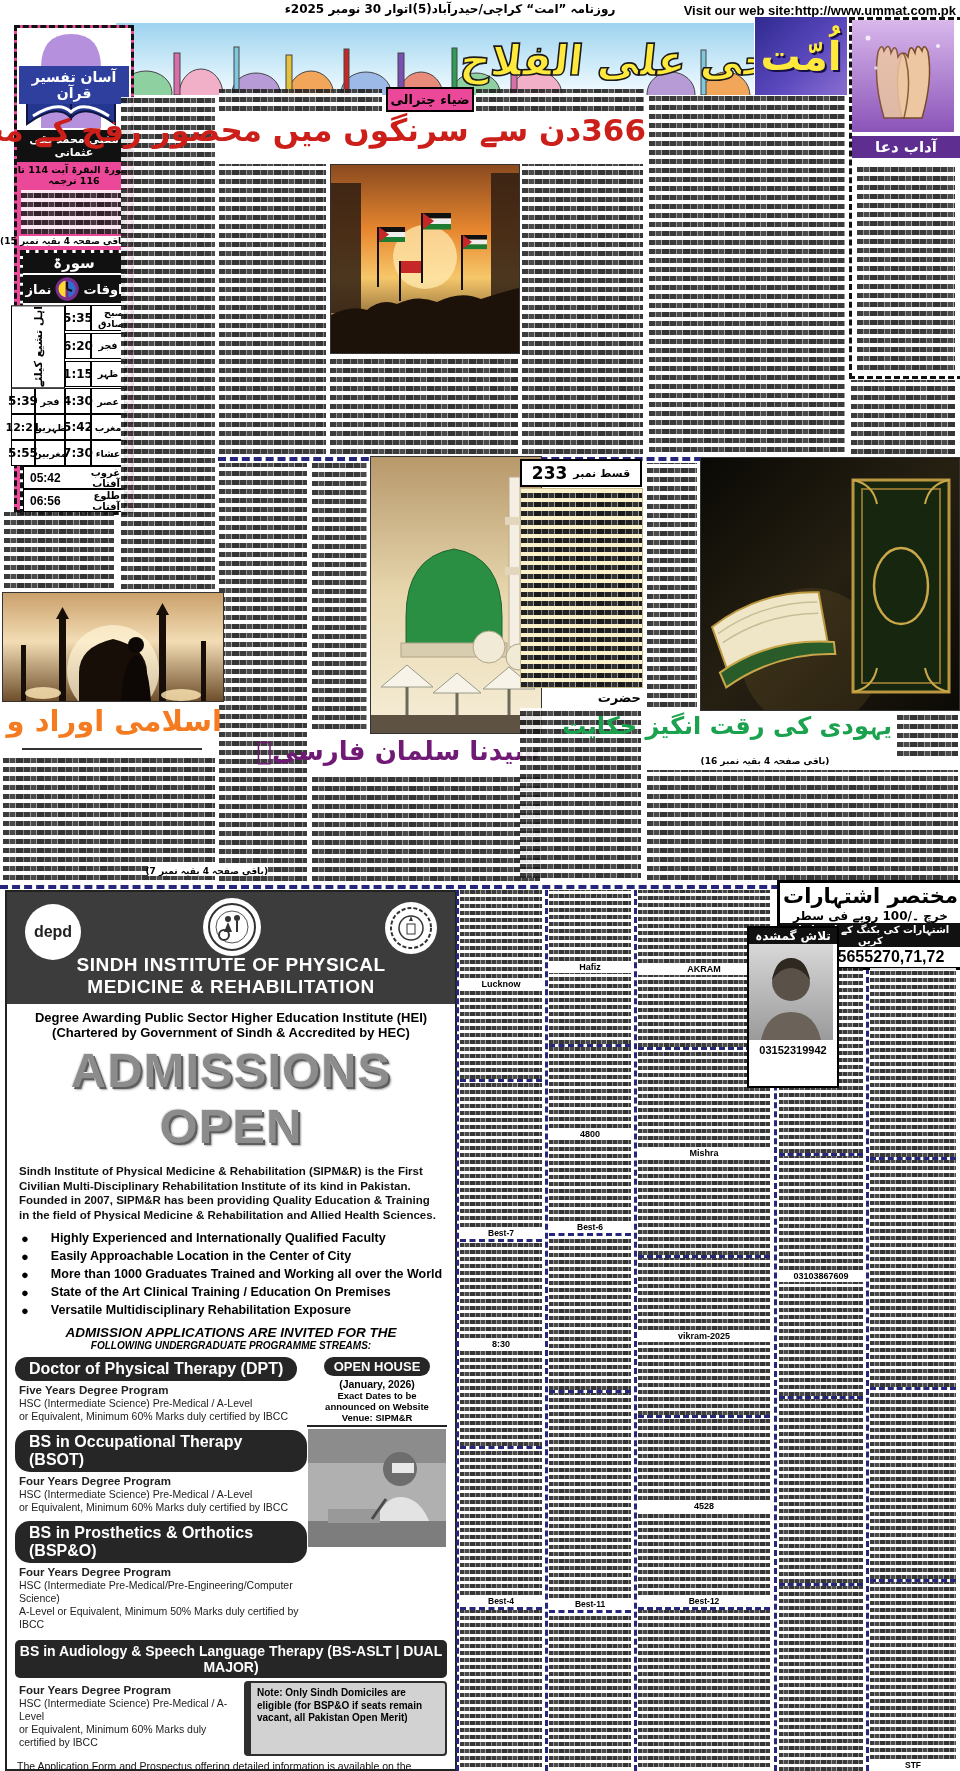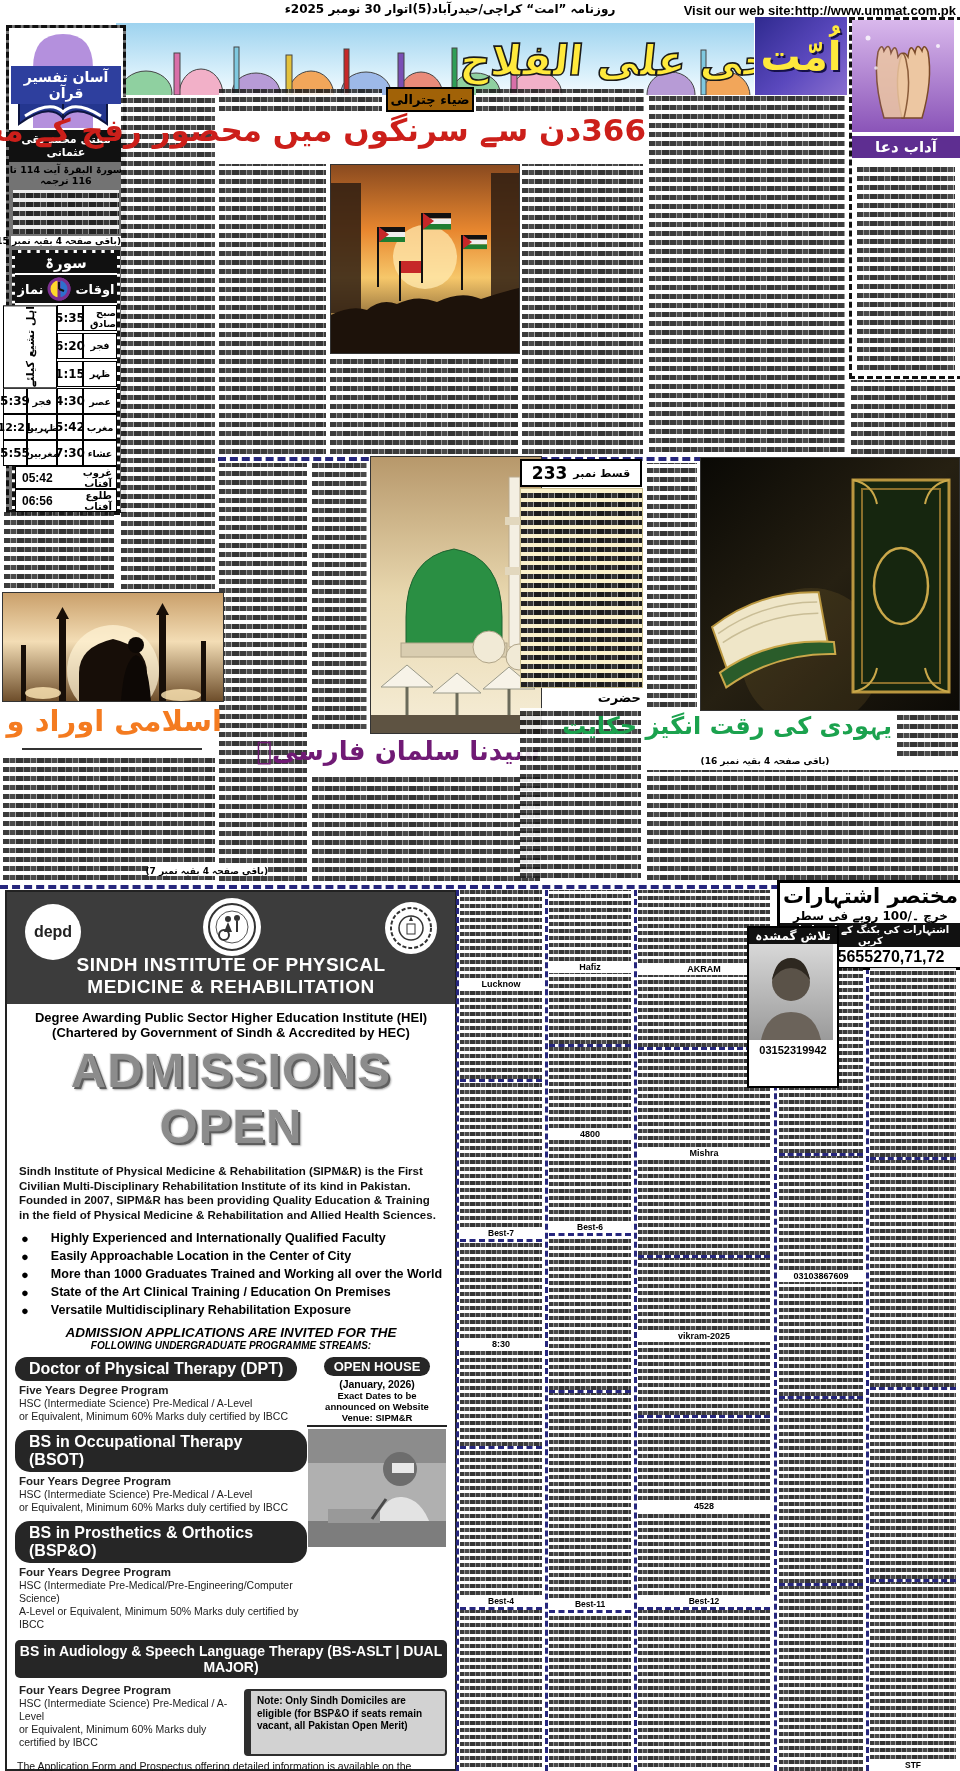--- a/index.html
+++ b/index.html
@@ -109,21 +109,21 @@
       </g>
       <circle cx="16" cy="18" r="2.5" fill="#fff" opacity=".8"></circle>
       <circle cx="86" cy="26" r="2" fill="#fff" opacity=".8"></circle>
       <circle cx="24" cy="48" r="1.8" fill="#fff" opacity=".7"></circle>
     </svg>
     <div class="urdu b ctr" style="background:#5e2e91;color:#fff;font-size:15px;padding:2px 0;">آداب دعا</div>
     <div class="ut" style="height:206px;margin:6px 5px 0 5px;"></div>
   </div>
   <div class="abs ut" style="left:851px;top:380px;width:104px;height:74px;"></div>
 
-  <div class="abs" style="left:6px;top:25px;width:114px;height:482px;border:3px dashed #111;background:#737373;">
+  <div class="abs" style="left:14px;top:25px;width:114px;height:482px;border:3px dashed #111;background:#ec4899;">
     <div style="position:relative;height:102px;background:#fff;">
       <svg width="108" height="102" viewBox="0 0 108 102">
         <path d="M24,100 v-60 q0-34 30-34 q30,0 30,34 v60 z" fill="#b490dd"></path>
         <path d="M10,96 q30-22 44-6 v-36 q-20-14 -44,4 z" fill="#24368f" stroke="#0d1540" stroke-width="2"></path>
         <path d="M98,96 q-30-22 -44-6 v-36 q20-14 44,4 z" fill="#24368f" stroke="#0d1540" stroke-width="2"></path>
         <path d="M16,88 q26-16 38-4 q12-12 38,4" fill="none" stroke="#fff" stroke-width="3"></path>
       </svg>
       <div class="urdu b ctr" style="position:absolute;left:2px;right:2px;top:38px;background:#2e3f9e;color:#fff;font-size:14px;padding:3px 0;">آسان تفسیر قرآن</div>
     </div>
     <div class="urdu b ctr blackband" style="font-size:11px;padding:3px 0;">مفتی محمد تقی عثمانی</div>
@@ -172,21 +172,21 @@
         <span class="urdu" style="flex:1;text-align:right;padding-right:4px;font-size:10px;">طلوع آفتاب</span>
         <span style="flex:1;text-align:left;padding-left:6px;font-size:12px;">06:56</span>
       </div>
     </div>
   </div>
   <div class="abs ut" style="left:4px;top:512px;width:110px;height:76px;"></div>
 
   <div class="abs ut" style="left:121px;top:97px;width:94px;height:492px;"></div>
 
   <div class="abs ut" style="left:219px;top:89px;width:163px;height:22px;"></div>
-  <div class="abs urdu b ctr" style="left:386px;top:87px;width:84px;height:21px;border:2px solid #000;font-size:13px;line-height:21px;background:#a16207;">ضیاء چترالی</div>
+  <div class="abs urdu b ctr" style="left:386px;top:87px;width:84px;height:21px;border:2px solid #000;font-size:13px;line-height:21px;background:#ec4899;">ضیاء چترالی</div>
   <div class="abs ut" style="left:476px;top:89px;width:168px;height:22px;"></div>
 
   <div class="abs urdu b ctr" style="left:218px;top:112px;width:428px;font-size:31px;color:#cc1f1a;white-space:nowrap;">366دن سے سرنگوں میں محصور رفح کے مجاہدین</div>
 
   <div class="abs" style="left:330px;top:164px;width:188px;height:188px;border:1px solid #333;">
     <svg width="188" height="188" viewBox="0 0 188 188" preserveAspectRatio="none">
       <defs>
           <linearGradient id="sk2" x1="0" y1="0" x2="0" y2="1">
         <stop offset="0" stop-color="#8a4a1f"></stop>
             <stop offset=".35" stop-color="#e8872f"></stop>
@@ -428,21 +428,21 @@
       </div>
     </div>
 
     <div style="margin:2px 8px 0 8px;">
       <div class="pill" style="font-size:14px;border-radius:5px;display:block;text-align:center;padding:3px 2px;">BS in Audiology &amp; Speech Language Therapy (BS-ASLT | DUAL MAJOR)</div>
       <div style="display:flex;margin-top:3px;">
         <div class="reqs" style="flex:1;"><span class="b" style="font-size:11.5px;">Four Years Degree Program</span><br>
           <span>HSC (Intermediate Science) Pre-Medical / A-Level</span><br>
           <span>or Equivalent, Minimum 60% Marks duly certified by IBCC</span></div>
         <div style="width:182px;flex:none;background:#d2d2d2;border:2px solid #2e2e2e;border-left:7px solid #2e2e2e;border-radius:4px;
-                    font-size:10px;font-weight:bold;padding:4px 6px;line-height:12.5px;margin-top:8px;">Note: Only Sindh Domiciles are eligible (for BSP&amp;O if seats remain vacant, all Pakistan Open Merit)</div>
+                    font-size:10px;font-weight:bold;padding:4px 6px;line-height:12.5px;">Note: Only Sindh Domiciles are eligible (for BSP&amp;O if seats remain vacant, all Pakistan Open Merit)</div>
       </div>
     </div>
 
     <div style="font-size:10.5px;line-height:13px;margin:4px 10px 0 10px;color:#111;">The Application Form and Prospectus offering detailed information is available on the SIPM&amp;R Website: www.sipmr.edu.pk/Application Form and required Documents MUST be submitted ONLINE and through surface mail addressed to Admission Cell, Sindh Institute of Physical Medicine and Rehabilitation, Chand Bibi Road, Karachi, along with Copy of Pay Order / Direct Deposit in Bank Account (Required Original Cash Deposit Slip) of Rs. 2,000/- (Non-Refundable) in favour of (Fees Collection SIPMR) National Bank of Pakistan, Account No. 00854171109103, Income Tax Building Branch, Karachi.</div>
 
   </div>
 
   <div class="abs dash-v" style="left:456px;top:890px;height:881px;"></div>
   <div class="abs dash-v" style="left:545px;top:890px;height:881px;"></div>
   <div class="abs dash-v" style="left:634px;top:890px;height:881px;"></div>

